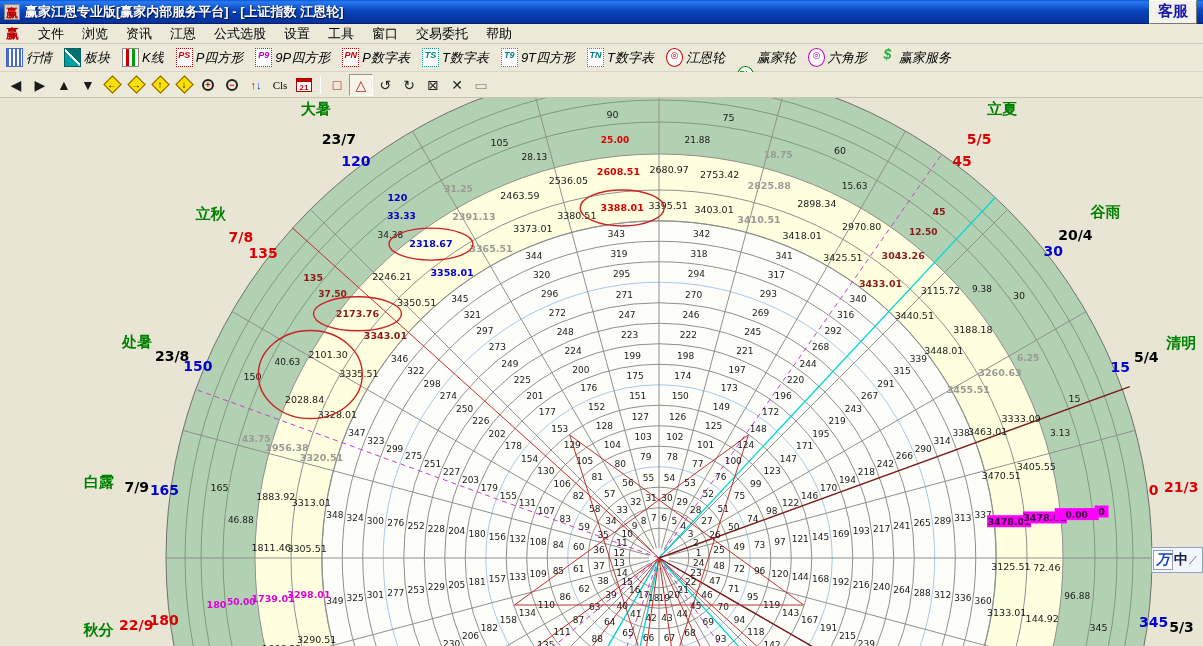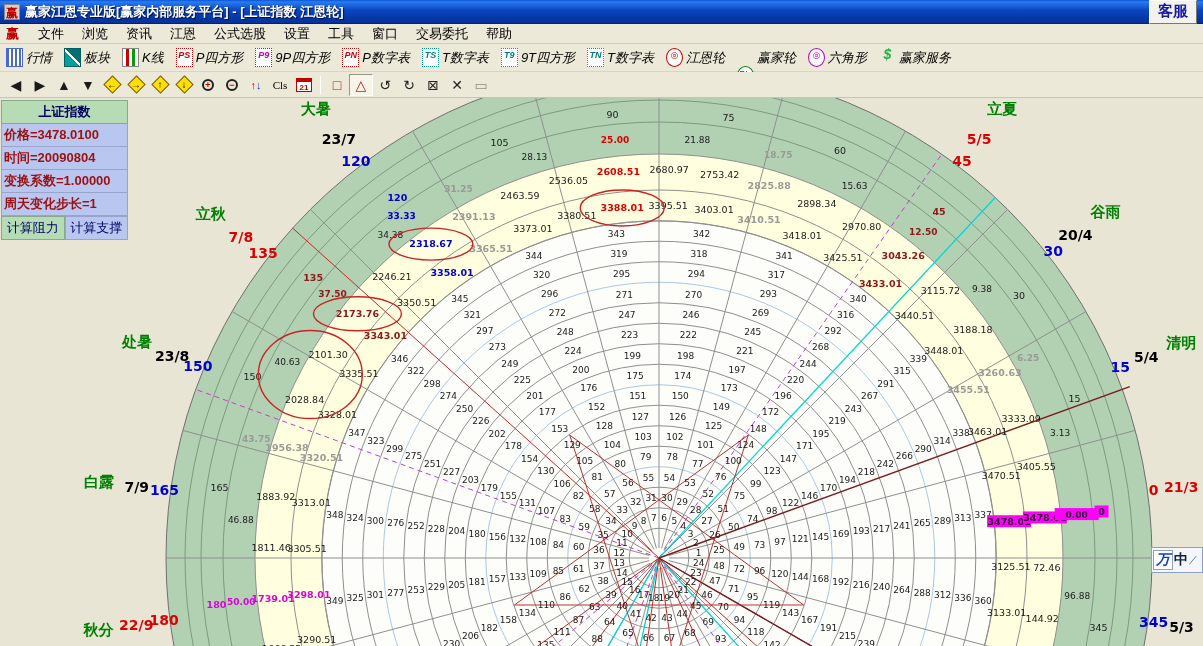--- a/index.html
+++ b/index.html
@@ -689,31 +689,19 @@
         <text x="1181.3685089909568" y="249.69523736209516" fill="#008000" font-size="15" text-anchor="middle" font-family="&quot;DejaVu Sans&quot;,sans-serif" font-weight="bold">清明</text>
         <text x="1146.235759713689" y="264.1759116634056" fill="#000000" font-size="14" text-anchor="middle" font-family="&quot;DejaVu Sans&quot;,sans-serif" font-weight="bold">5/4</text>
         <text x="1120.3484707725443" y="273.84588220121327" fill="#0000cc" font-size="14" text-anchor="middle" font-family="&quot;DejaVu Sans&quot;,sans-serif" font-weight="bold">15</text>
         <text x="1181.2481462497187" y="394.3892802845601" fill="#dd0000" font-size="14" text-anchor="middle" font-family="&quot;DejaVu Sans&quot;,sans-serif" font-weight="bold">21/3</text>
         <text x="1153.5006166577032" y="397.14089347627225" fill="#dd0000" font-size="14" text-anchor="middle" font-family="&quot;DejaVu Sans&quot;,sans-serif" font-weight="bold">0</text>
         <text x="1181.491441943998" y="533.7873032999672" fill="#000000" font-size="14" text-anchor="middle" font-family="&quot;DejaVu Sans&quot;,sans-serif" font-weight="bold">5/3</text>
         <text x="1153.7309858255314" y="529.1325699178058" fill="#0000cc" font-size="14" text-anchor="middle" font-family="&quot;DejaVu Sans&quot;,sans-serif" font-weight="bold">345</text>
       </g>
     </svg>
 
-  <div id="panel">
-    <div class="hdr">上证指数</div>
-
-    <div class="row">价格=3478.0100</div>
-      <div class="row">时间=20090804</div>
-      <div class="row">变换系数=1.00000</div>
-      <div class="row">周天变化步长=1</div>
-      <div class="btns">
-      <div class="b1">计算阻力</div>
-      <div class="b2">计算支撑</div>
-    </div>
-  </div>
 
   <div id="ime">
     <span class="wan">万</span>
     <span class="zhong">中</span>
     <span class="pen">⟋</span>
   </div>
 </div>
 
 </body></html>

